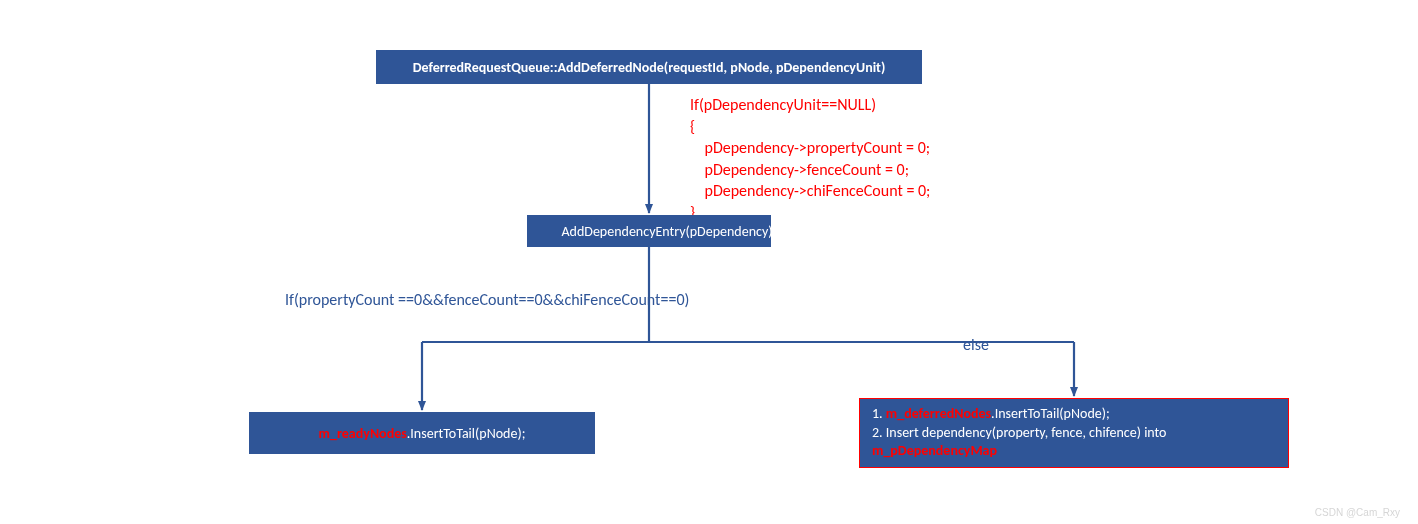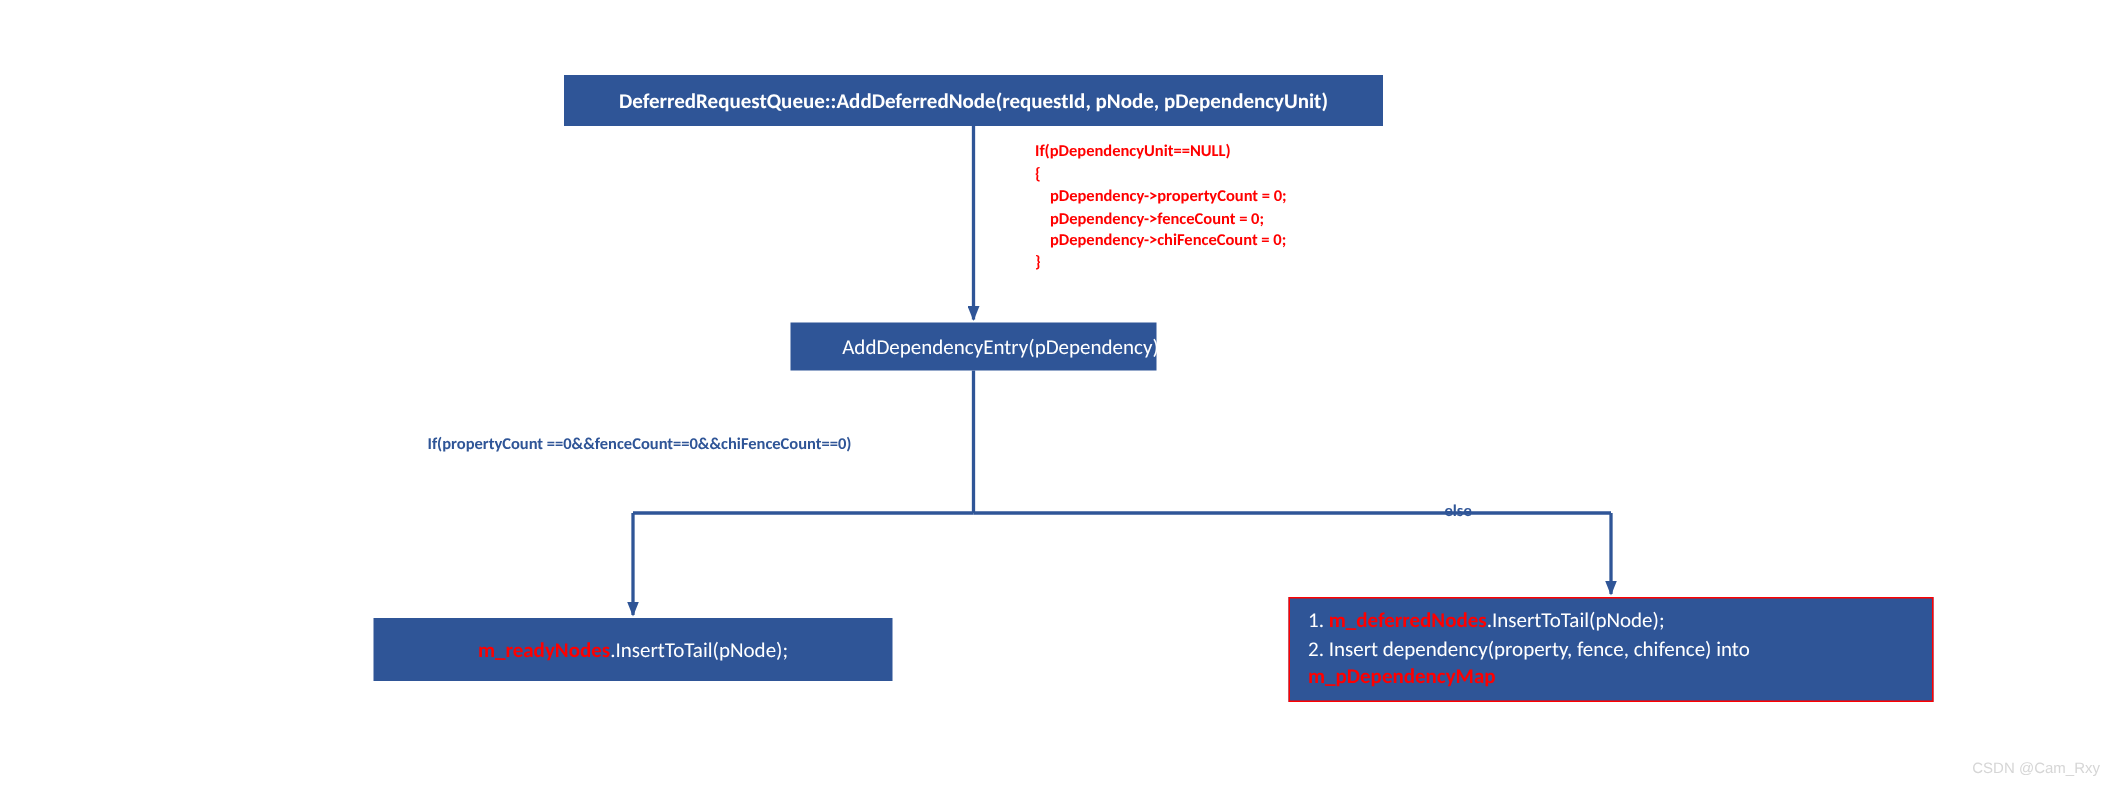--- a/index.html
+++ b/index.html
@@ -24,24 +24,23 @@
   }
   .box-left {
     justify-content: flex-start;
     text-align: left;
   }
   .box-redborder {
     border: 1px solid #ff0000;
   }
   .ann {
     position: absolute;
-    font-size: 11px;
+    font-size: 16px;
     line-height: 1.35;
     white-space: pre;
-    font-weight: bold;
   }
   .ann-red { color: #ff0000; }
   .ann-blue { color: #2f5597; }
   .seg-red { color: #ff0000; font-weight: bold; }
   .seg-white { color: #ffffff; }
   svg.arrows {
     position: absolute;
     left: 0; top: 0;
     width: 1418px; height: 524px;
     pointer-events: none;

